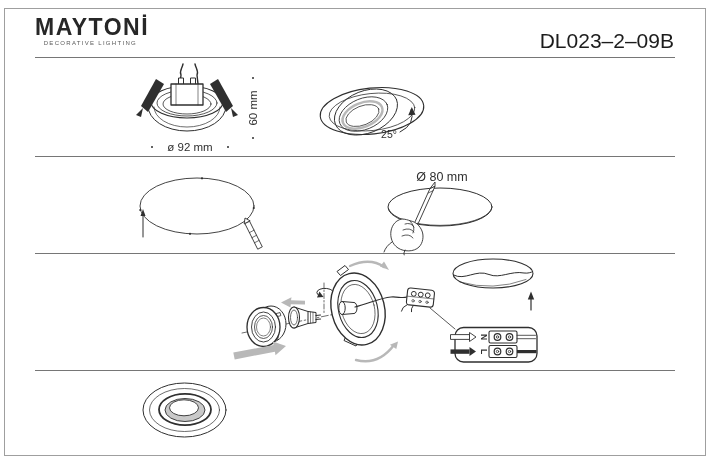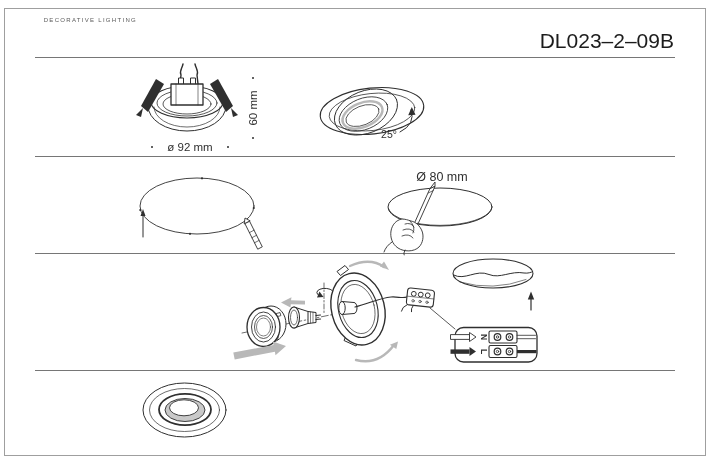--- a/index.html
+++ b/index.html
@@ -24,20 +24,21 @@
   .blk{fill:#2f2f2f;stroke:none;}
   .gry{fill:#b8b8b8;stroke:none;}
   .gln{fill:none;stroke:#b8b8b8;stroke-linecap:round;}
 </style>
 </head>
 <body>
 
 <div class="sheet-border"></div>
 
 <div class="logo">
+  <div class="brand">MAYTONİ</div>
   <div class="sub">DECORATIVE LIGHTING</div>
 </div>
 <div class="product-code">DL023–2–09B</div>
 
 <div class="divider" id="div1"></div>
 <div class="divider" id="div2"></div>
 <div class="divider" id="div3"></div>
 <div class="divider" id="div4"></div>
 
 <svg class="fig" style="left:112px;top:62px" width="160" height="92" viewBox="0 0 160 92">

